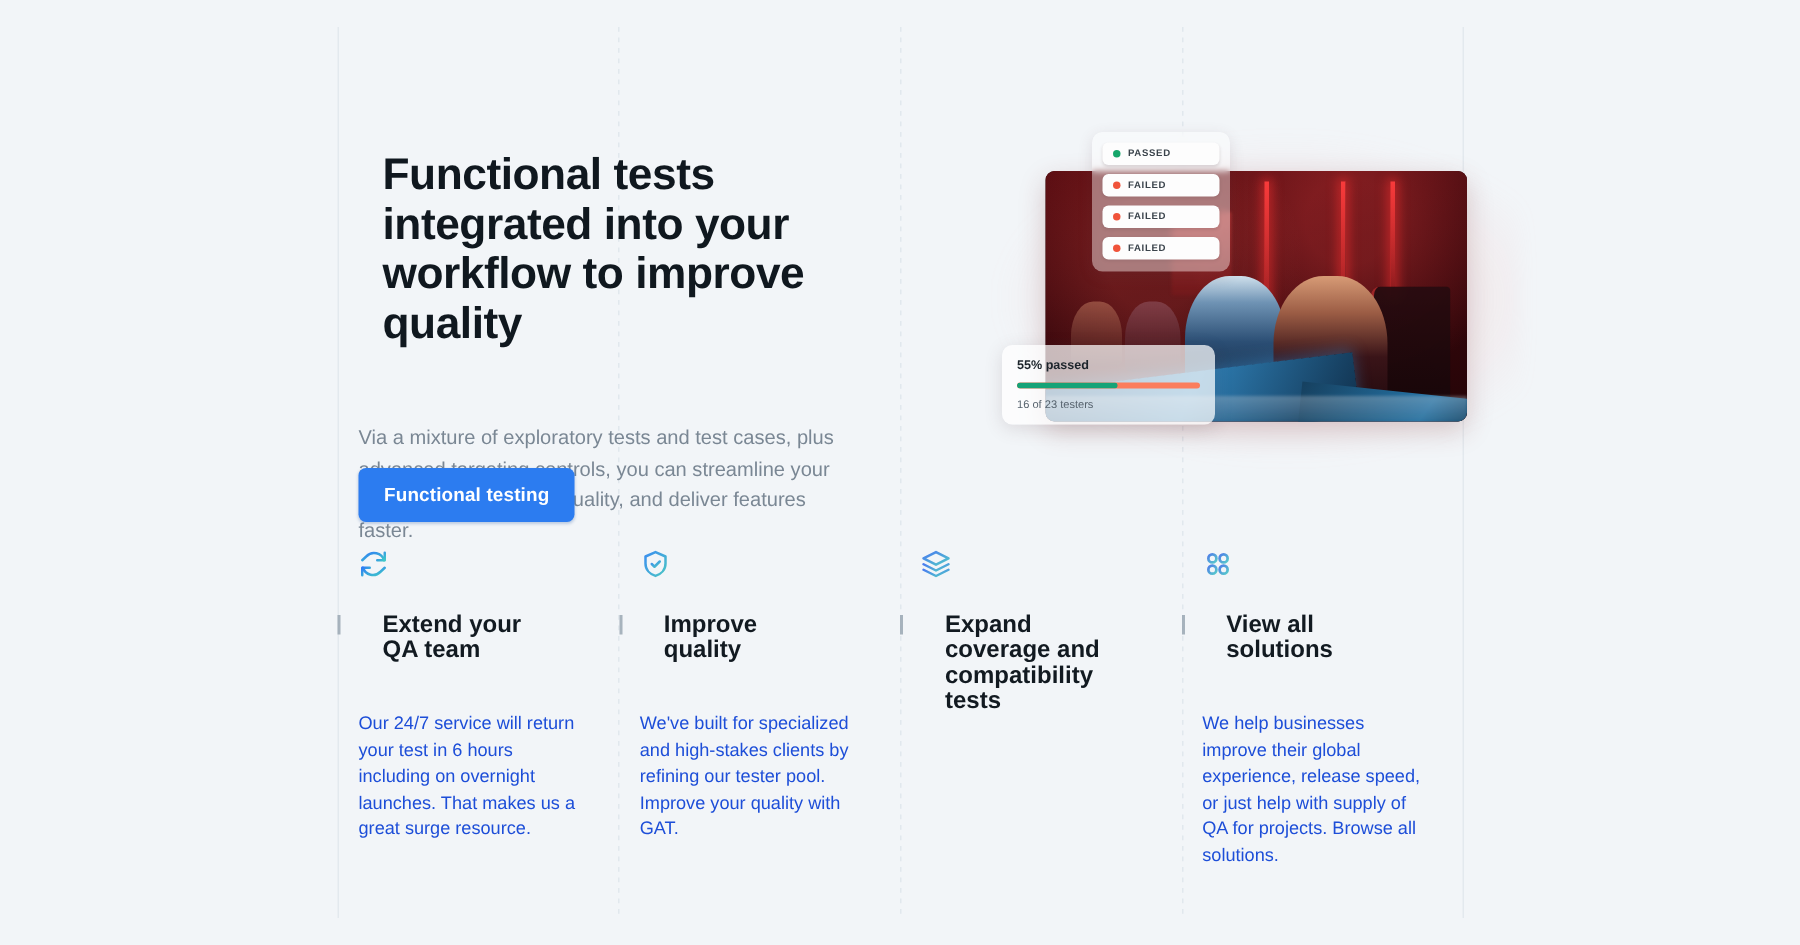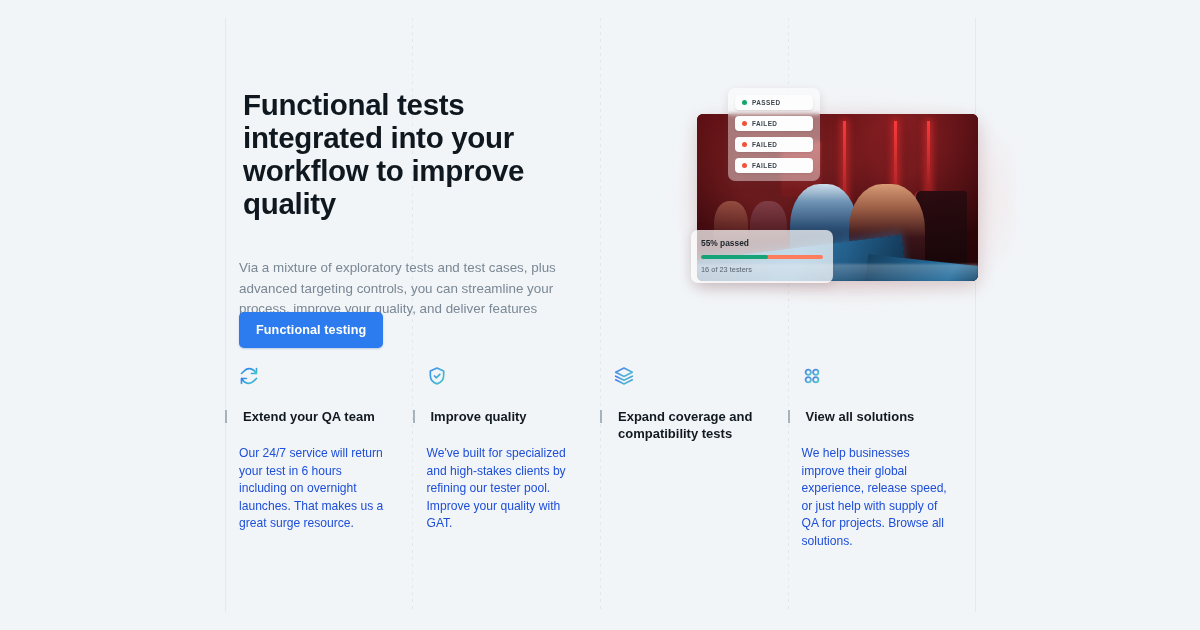--- a/index.html
+++ b/index.html
@@ -46,21 +46,21 @@
   .dot-rule.c3 { left: 788px; }
 
   
   .hero-left {
     position: absolute;
     left: 239px;
     top: 84px;
     width: 345px;
   }
   .headline {
-    margin: 4px;
+    margin: 16px;
     font-size: 29.5px;
     line-height: 33px;
     font-weight: 700;
     letter-spacing: -0.3px;
     color: #10181f;
   }
   .subcopy {
     margin: 0;
     padding-top: 34px;
     font-size: 13.4px;
@@ -276,21 +276,20 @@
   
   .progress-card {
     position: absolute;
     left: 8px;
     top: 152px;
     width: 122px;
     padding: 8px 10px 9px 10px;
     border-radius: 7px;
     background: rgba(255,255,255,.72);
     box-shadow: 0 3px 12px rgba(90,60,70,.15);
-    margin-left: 23px;
   }
   .progress-card .ptitle {
     font-size: 8.4px;
     font-weight: 700;
     color: #1c242b;
   }
   .track {
     position: relative;
     margin: 7px 0 6px 0;
     height: 4px;
@@ -334,22 +333,22 @@
   .accent {
     position: absolute;
     left: -14px;
     top: 2px;
     width: 2px;
     height: 13px;
     background: #9aa7b3;
     opacity: .85;
   }
   .fhead {
-    margin: 4px;
-    font-size: 13px;
+    margin: 16px;
+    font-size: 16px;
     line-height: 17px;
     font-weight: 700;
     color: #121a21;
   }
   .fbody {
     margin: 0;
     padding-top: 16px;
     font-size: 12.1px;
     line-height: 17.6px;
     color: #1d4ed8;

